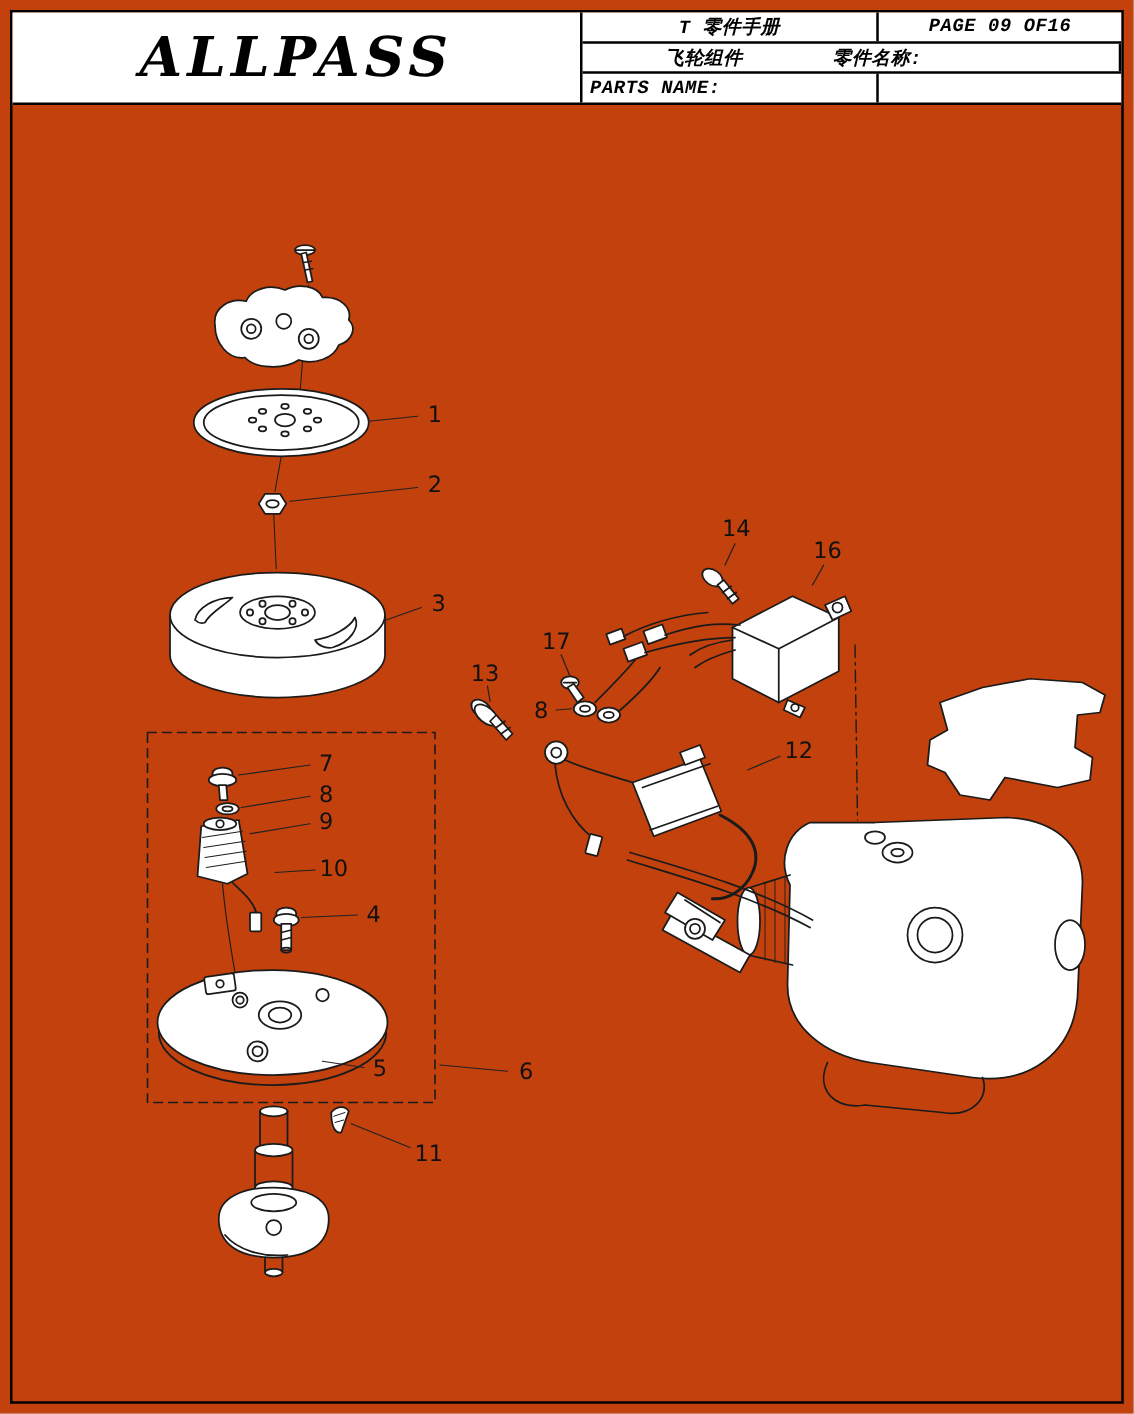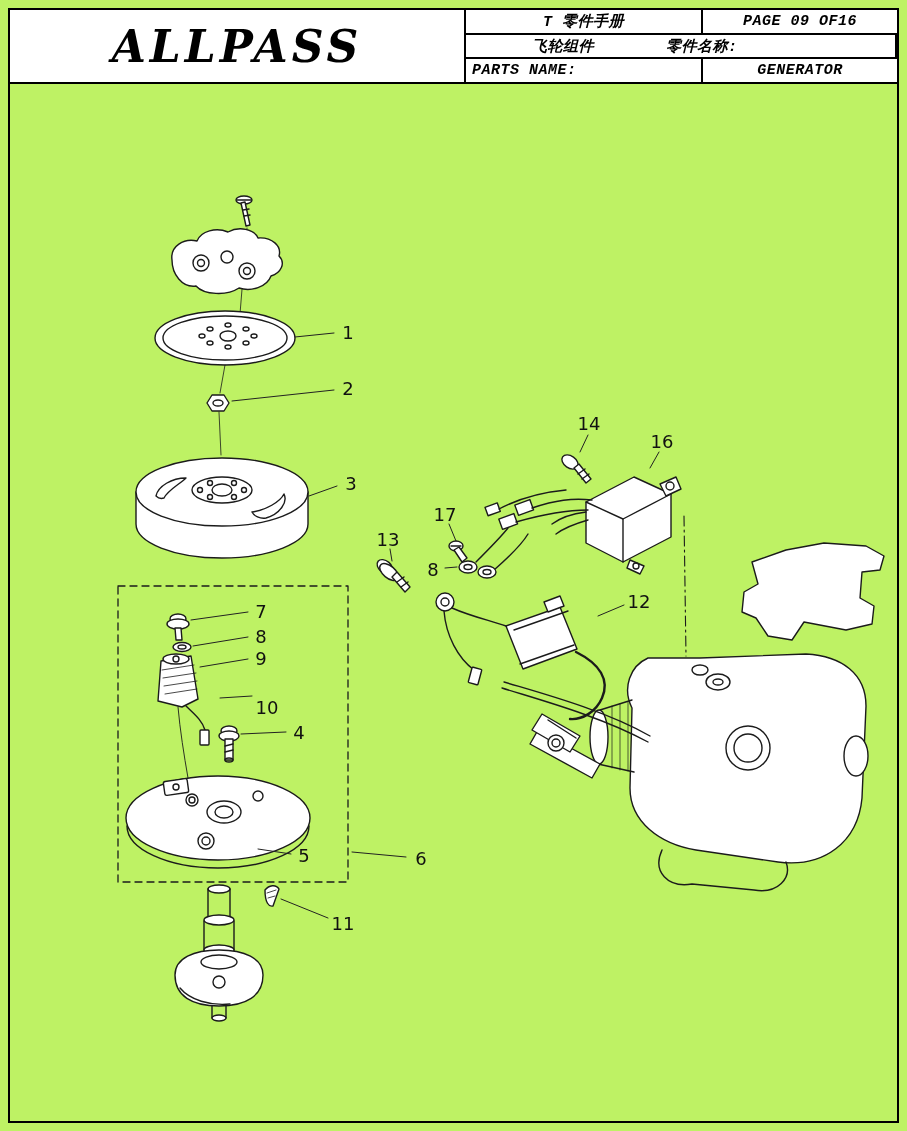--- a/index.html
+++ b/index.html
@@ -1,16 +1,16 @@
 <!DOCTYPE html>
 <html><head>
 <meta charset="utf-8">
 <style>
   html,body{margin:0;padding:0;background:#e8e8e8;}
-  .page{position:relative;width:907px;height:1131px;background:#bef264;overflow:hidden;
+  .page{position:relative;width:907px;height:1131px;background:#c2410c;overflow:hidden;
         font-family:"DejaVu Sans",sans-serif;}
   .frame{position:absolute;left:8px;top:8px;width:891px;height:1115px;
          border:2px solid #000;box-sizing:border-box;pointer-events:none;}
   .header{position:absolute;left:10px;top:10px;width:887px;height:74px;display:flex;
           border-bottom:2px solid #000;box-sizing:border-box;background:#fff;}
   .brand-cell{width:456px;border-right:2px solid #000;box-sizing:border-box;
               display:flex;align-items:center;justify-content:center;}
   .brand{font-family:"DejaVu Serif",serif;font-style:italic;font-weight:bold;
          font-size:44px;letter-spacing:4px;color:#000;}
   .info-table{flex:1;display:flex;flex-direction:column;font-style:italic;}
@@ -40,21 +40,20 @@
       <div class="info-row">
         <div class="cell lcol center">T  零件手册</div>
         <div class="cell rcol">PAGE 09 OF16</div>
       </div>
       <div class="info-row">
         <div class="cell rcol">飞轮组件</div>
         <div class="cell lcol">零件名称:</div>
       </div>
       <div class="info-row last">
         <div class="cell lcol">PARTS NAME:</div>
-        <div class="cell rcol">GENERATOR</div>
       </div>
     </div>
   </div>
 
   <svg class="drawing" width="887" height="1037" viewBox="10 84 887 1037" fill="none" stroke="#1b1b1b" stroke-width="1.4" stroke-linecap="round" stroke-linejoin="round">
 
     <g>
       <path d="M752,562 L786,550 L824,543 L866,546 L884,556 L880,570 L862,572 L860,598 L874,606 L872,624 L846,630 L804,622 L792,640 L768,636 L756,618 L742,612 L744,592 L758,584 Z" fill="#fff"></path>
       <path d="M648,658 C630,666 622,688 632,708 L630,788 C630,822 660,844 696,850 L778,862 C824,868 858,842 862,798 L866,706 C866,674 842,656 806,654 L700,658 Z" fill="#fff"></path>
       <path d="M632,700 L600,710 L598,764 L634,772"></path>
@@ -284,21 +283,21 @@
     </g>
   </svg>
 
   <div class="callout-layer">
       <span class="callout" style="left: 348px; top: 332px;">1</span>
       <span class="callout" style="left: 348px; top: 388px;">2</span>
       <span class="callout" style="left: 351px; top: 483px;">3</span>
       <span class="callout" style="left: 261px; top: 611px;">7</span>
       <span class="callout" style="left: 261px; top: 636px;">8</span>
       <span class="callout" style="left: 261px; top: 658px;">9</span>
-      <span class="callout" style="left: 267px; top: 695px; margin-top: 12px;">10</span>
+      <span class="callout" style="left: 267px; top: 695px;">10</span>
       <span class="callout" style="left: 299px; top: 732px;">4</span>
       <span class="callout" style="left: 304px; top: 855px;">5</span>
       <span class="callout" style="left: 421px; top: 858px;">6</span>
       <span class="callout" style="left: 343px; top: 923px;">11</span>
       <span class="callout" style="left: 388px; top: 539px; text-align: center;">13</span>
       <span class="callout" style="left: 445px; top: 514px;">17</span>
       <span class="callout" style="left: 433px; top: 569px;">8</span>
       <span class="callout" style="left: 589px; top: 423px;">14</span>
       <span class="callout" style="left: 662px; top: 441px;">16</span>
       <span class="callout" style="left: 639px; top: 601px;">12</span>

